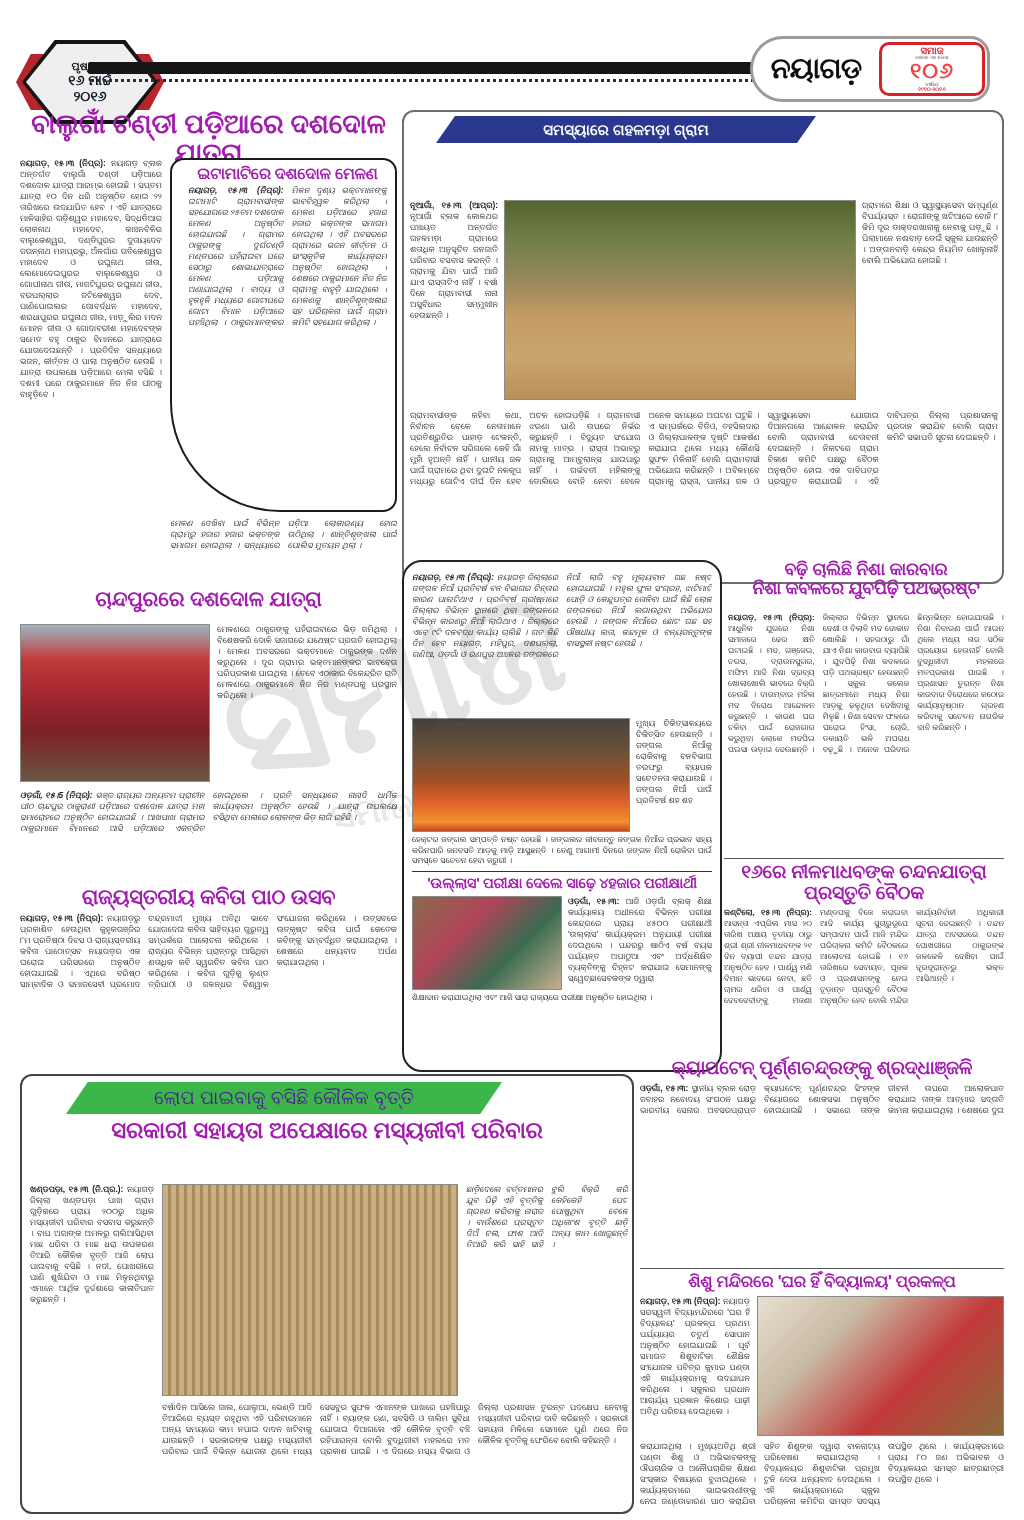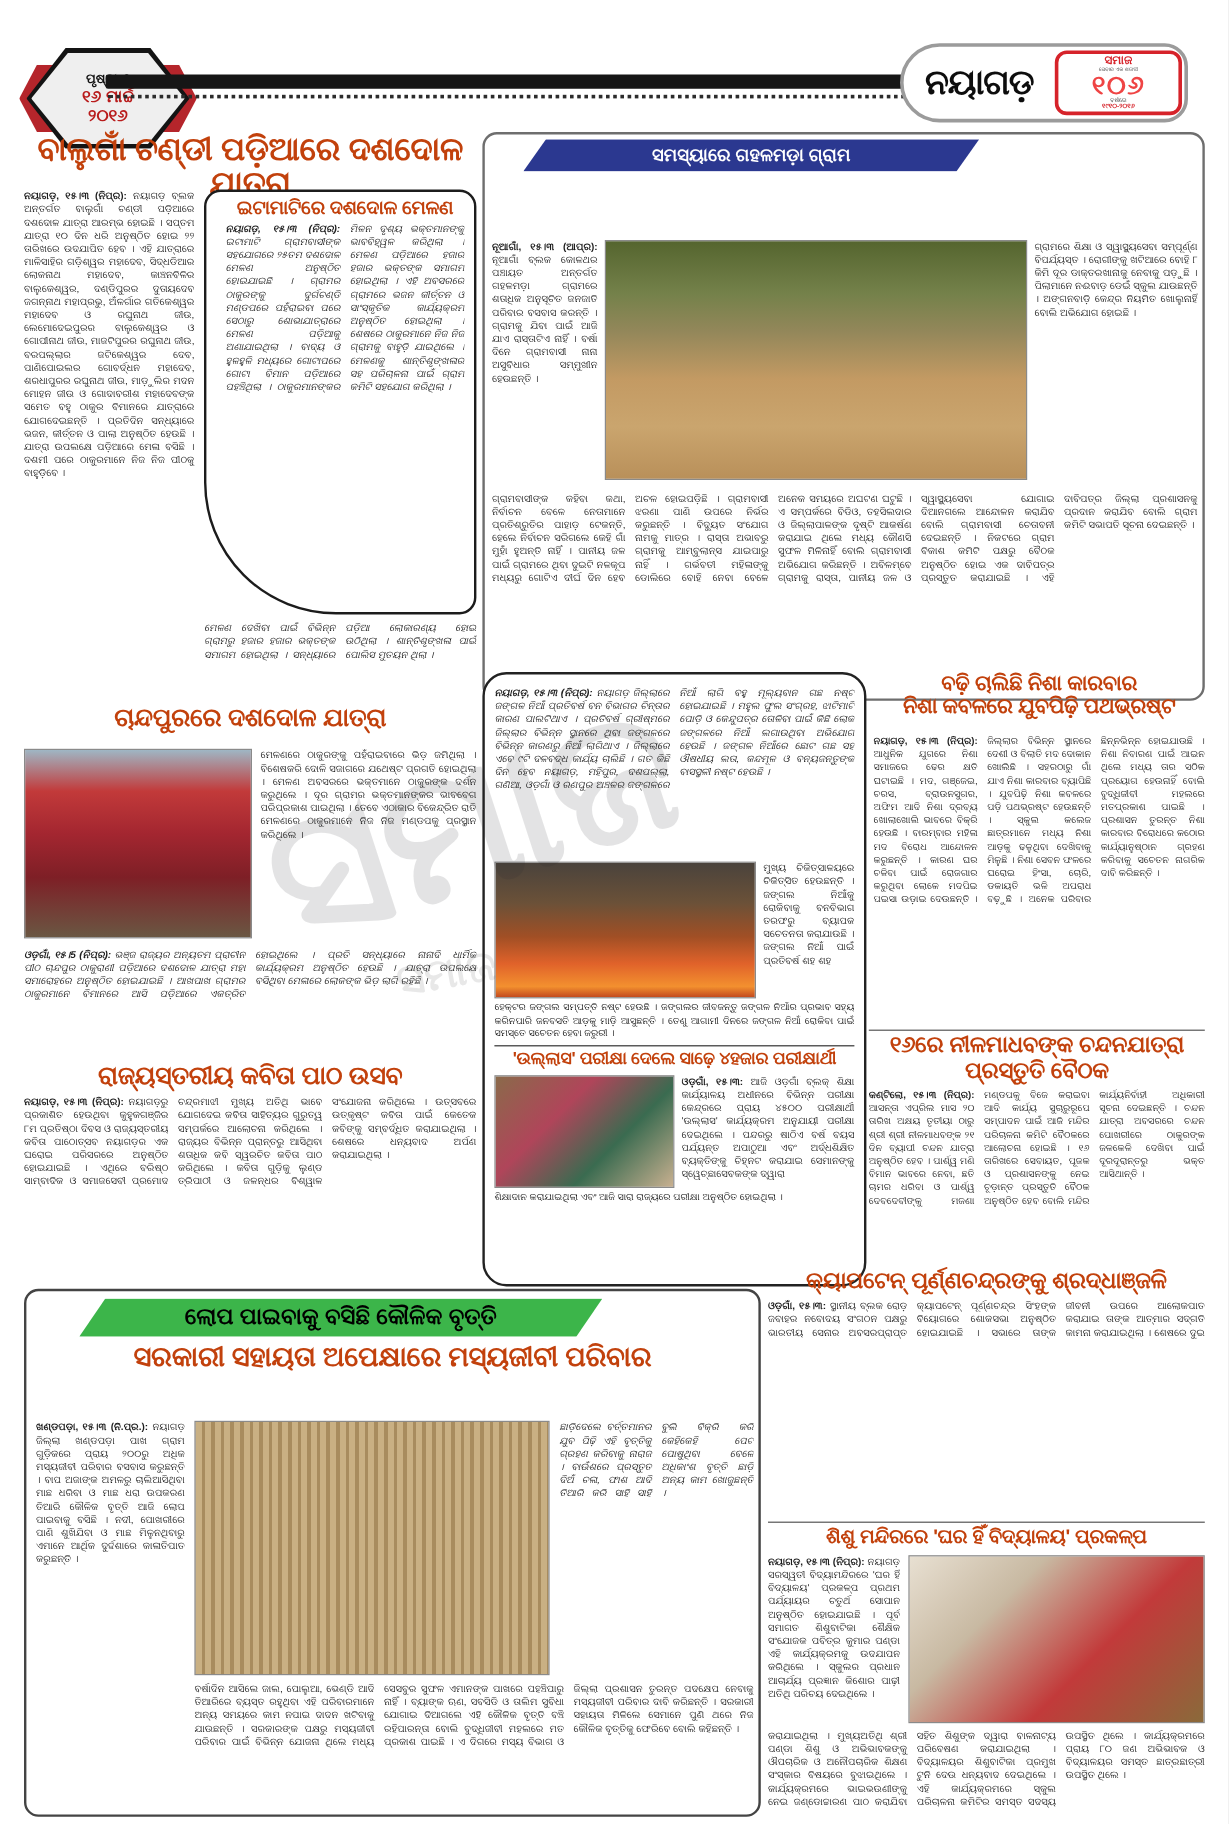--- a/index.html
+++ b/index.html
@@ -9,46 +9,46 @@
   
   .badge-outer{position:absolute;left:22px;top:40px;width:136px;height:84px;}
   .badge-red{position:absolute;left:-6px;top:14px;width:148px;height:56px;background:#b5252b;
              clip-path:polygon(0 50%,10% 0,90% 0,100% 50%,90% 100%,10% 100%);}
   .badge-hex{position:absolute;left:0;top:0;width:136px;height:84px;background:#141414;
              clip-path:polygon(24% 0,76% 0,100% 50%,76% 100%,24% 100%,0 50%);}
   .badge-hex-in{position:absolute;left:4px;top:4px;width:128px;height:76px;background:#efefef;
              clip-path:polygon(24% 0,76% 0,100% 50%,76% 100%,24% 100%,0 50%);
              display:flex;flex-direction:column;align-items:center;justify-content:center;line-height:1.15;}
   .badge-hex-in .l1{font-size:11px;font-weight:700;color:#111;}
-  .badge-hex-in .l2,.badge-hex-in .l3{font-size:14px;font-weight:700;color:#b91c1c;}
+  .badge-hex-in .l2,.badge-hex-in .l3{font-size:14px;font-weight:700;color:#0f172a;}
   .rule-band{position:absolute;left:88px;top:62px;width:706px;height:12px;background:#161616;border-radius:2px;}
   .rule-dots{position:absolute;left:90px;top:79px;width:672px;height:0;border-top:3px dotted #2c2c2c;}
   .pennant{position:absolute;left:750px;top:36px;width:240px;height:66px;background:#fff;border:3px solid #9b9b9b;
            border-radius:34px 20px 20px 34px;display:flex;align-items:center;box-sizing:border-box;}
   .pennant-region{flex:1;text-align:center;font-size:29px;font-weight:800;color:#0d0d0d;letter-spacing:-1px;}
   .logo-box{width:106px;height:54px;border:3px solid #d6232a;border-radius:10px;margin-right:2px;background:#fff;
             display:flex;flex-direction:column;align-items:center;justify-content:center;line-height:1;box-sizing:border-box;}
   .logo-title{color:#d6232a;font-size:10px;font-weight:800;}
   .logo-tag{color:#444;font-size:4.5px;}
   .logo-num{color:#ef4444;font-size:22px;font-weight:800;letter-spacing:1px;}
   .logo-sub{color:#333;font-size:5px;}
   .logo-years{color:#d6232a;font-size:5.5px;font-weight:700;}
   
-  .hl{font-weight:800;color:#c2410c;text-align:center;letter-spacing:-0.3px;line-height:1.08;}
+  .hl{font-weight:800;color:#a21caf;text-align:center;letter-spacing:-0.3px;line-height:1.08;}
   .bd{font-size:8.3px;line-height:11px;text-align:justify;color:#1d1d1d;}
   .bd b{font-weight:700;}
   .cols2{column-count:2;column-gap:8px;font-style:italic;}
   .cols3{column-count:3;column-gap:8px;}
   .cols5{column-count:5;column-gap:8px;}
   .ph{border:1px solid #8a8a8a;box-sizing:border-box;}
   .cap{font-size:8px;line-height:10.5px;text-align:justify;color:#111;}
   .boxed{border:2px solid #6e6e6e;border-radius:12px;box-sizing:border-box;}
   .banner-blue{background:#2b3890;color:#fff;font-weight:800;text-align:center;
                clip-path:polygon(5% 0,100% 0,95% 100%,0 100%);}
-  .banner-green{background:#3cb54a;color:#000000;font-weight:700;text-align:center;
+  .banner-green{background:#3cb54a;color:#4c1d95;font-weight:400;text-align:center;
                clip-path:polygon(5% 0,100% 0,95% 100%,0 100%);}
   
   .ph-road{background:linear-gradient(180deg,#55652f 0%,#74814a 22%,#93875a 38%,#c39a63 58%,#caa56e 78%,#b9905a 100%);}
   .ph-chariot{background:linear-gradient(180deg,#9fb6c4 0%,#c23a3a 22%,#a32630 45%,#7e1f26 68%,#6a5743 100%);}
   .ph-fire{background:linear-gradient(180deg,#4a433c 0%,#6b5138 30%,#a14f25 55%,#e0622a 75%,#f3902f 92%,#c24a1e 100%);}
   .ph-basket{background:repeating-linear-gradient(90deg,#c9b083 0 5px,#a88c5e 5px 8px),linear-gradient(180deg,#d8cdb4,#b49a6c);}
   .ph-class{background:linear-gradient(135deg,#8a6a4a 0%,#b0455a 35%,#3a6b50 65%,#c8b090 100%);}
   .ph-group{background:linear-gradient(180deg,#3f7a46 0%,#c9cfc2 38%,#e8e4da 66%,#6a5a4a 100%);}
   .ph-school{background:linear-gradient(135deg,#e8e0d2 0%,#c8b9a2 30%,#c23a3a 62%,#8a6a3a 100%);}
   

